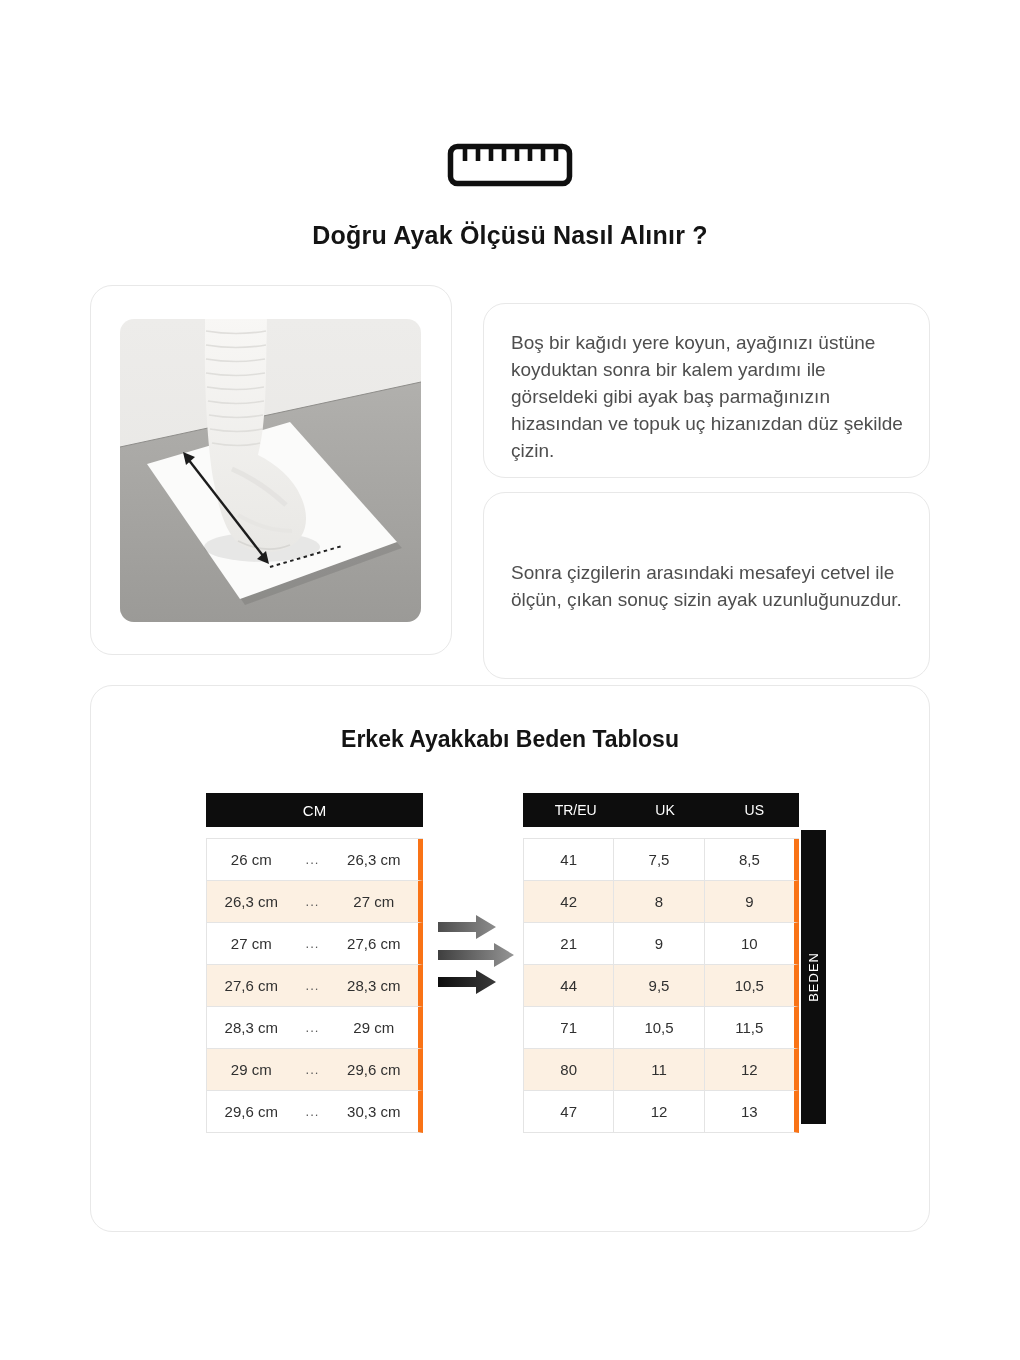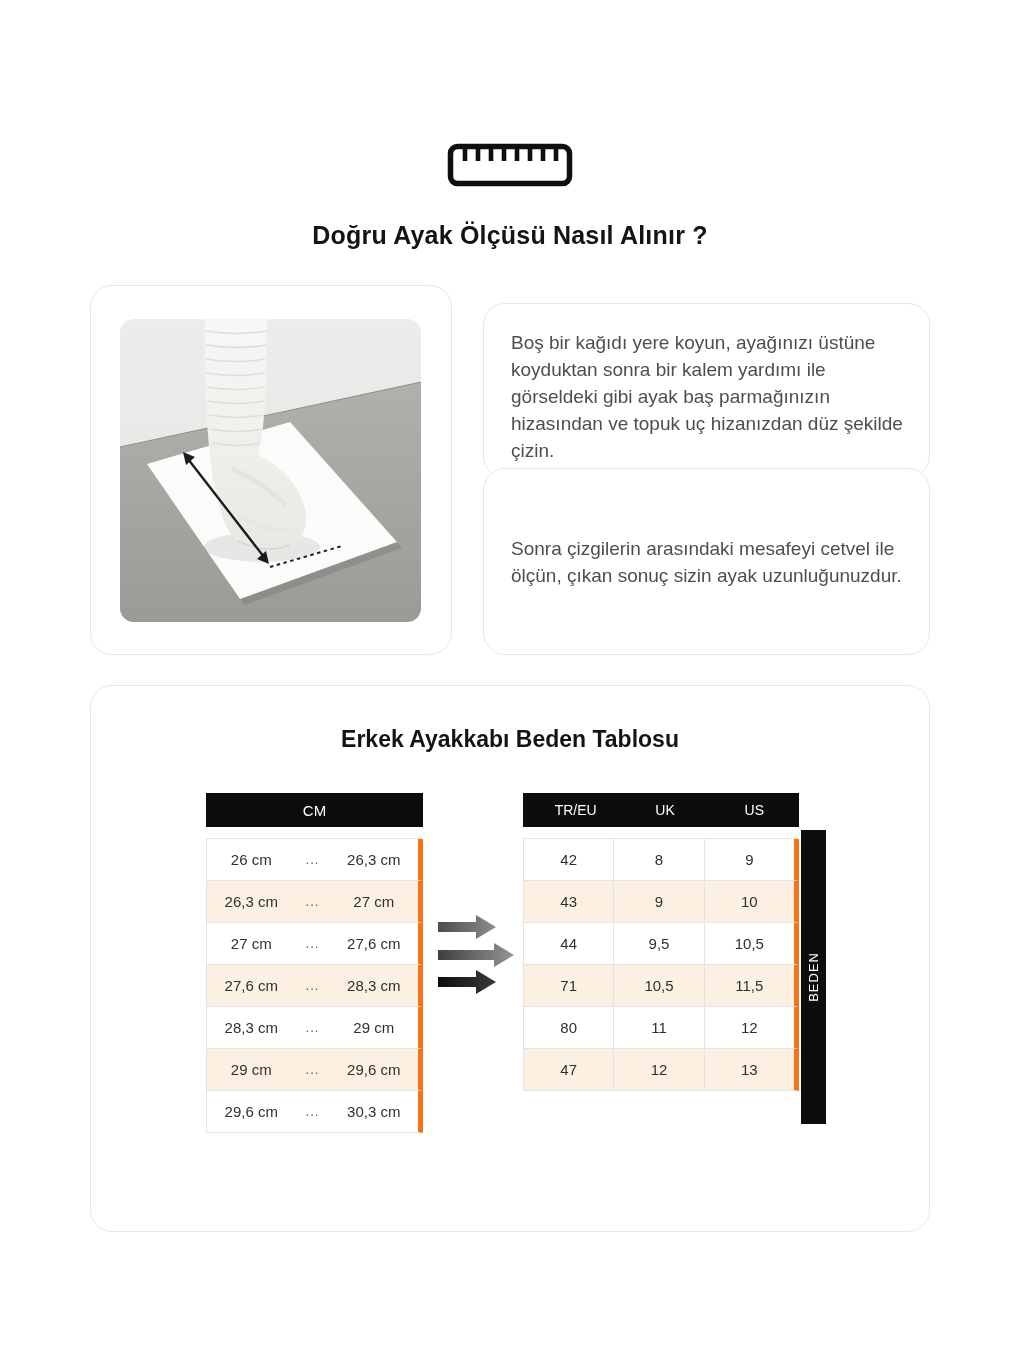--- a/index.html
+++ b/index.html
@@ -28,21 +28,21 @@
     border: 1px solid #e8e8e8; border-radius: 22px;
   }
   .photo-card { left: 90px; top: 285px; width: 362px; height: 370px; }
   .photo-frame {
     position: absolute; left: 29px; top: 33px; width: 301px; height: 303px;
     border-radius: 14px; overflow: hidden;
   }
   .photo-frame svg { display: block; }
 
   .text-card-1 { left: 483px; top: 285px; width: 447px; height: 175px; margin-top: 18px; }
-  .text-card-2 { left: 483px; top: 468px; width: 447px; height: 187px;
+  .text-card-2 { left: 483px; top: 492px; width: 447px; height: 187px;
                  display: flex; align-items: center; }
   .instruction-text {
     padding: 25px 26px 0 27px;
     font-size: 19px; line-height: 27px; color: #4e4e4e;
   }
   .text-card-2 .instruction-text { padding-top: 0; }
 
   
   .table-card { left: 90px; top: 685px; width: 840px; height: 547px; }
   .section-title {
@@ -246,26 +246,31 @@
     </div>
 
     <div class="size-table">
       <div class="t-header">
         <span class="hcell">TR/EU</span>
         <span class="hcell">UK</span>
         <span class="hcell">US</span>
       </div>
       <div class="t-body">
         <div class="t-row">
+          <span class="s-cell">41</span>
+          <span class="s-cell">7,5</span>
+          <span class="s-cell">8,5</span>
+        </div>
+        <div class="t-row">
           <span class="s-cell">42</span>
           <span class="s-cell">8</span>
           <span class="s-cell">9</span>
         </div>
         <div class="t-row">
-          <span class="s-cell">43</span>
+          <span class="s-cell">21</span>
           <span class="s-cell">9</span>
           <span class="s-cell">10</span>
         </div>
         <div class="t-row">
           <span class="s-cell">44</span>
           <span class="s-cell">9,5</span>
           <span class="s-cell">10,5</span>
         </div>
         <div class="t-row">
           <span class="s-cell">71</span>

